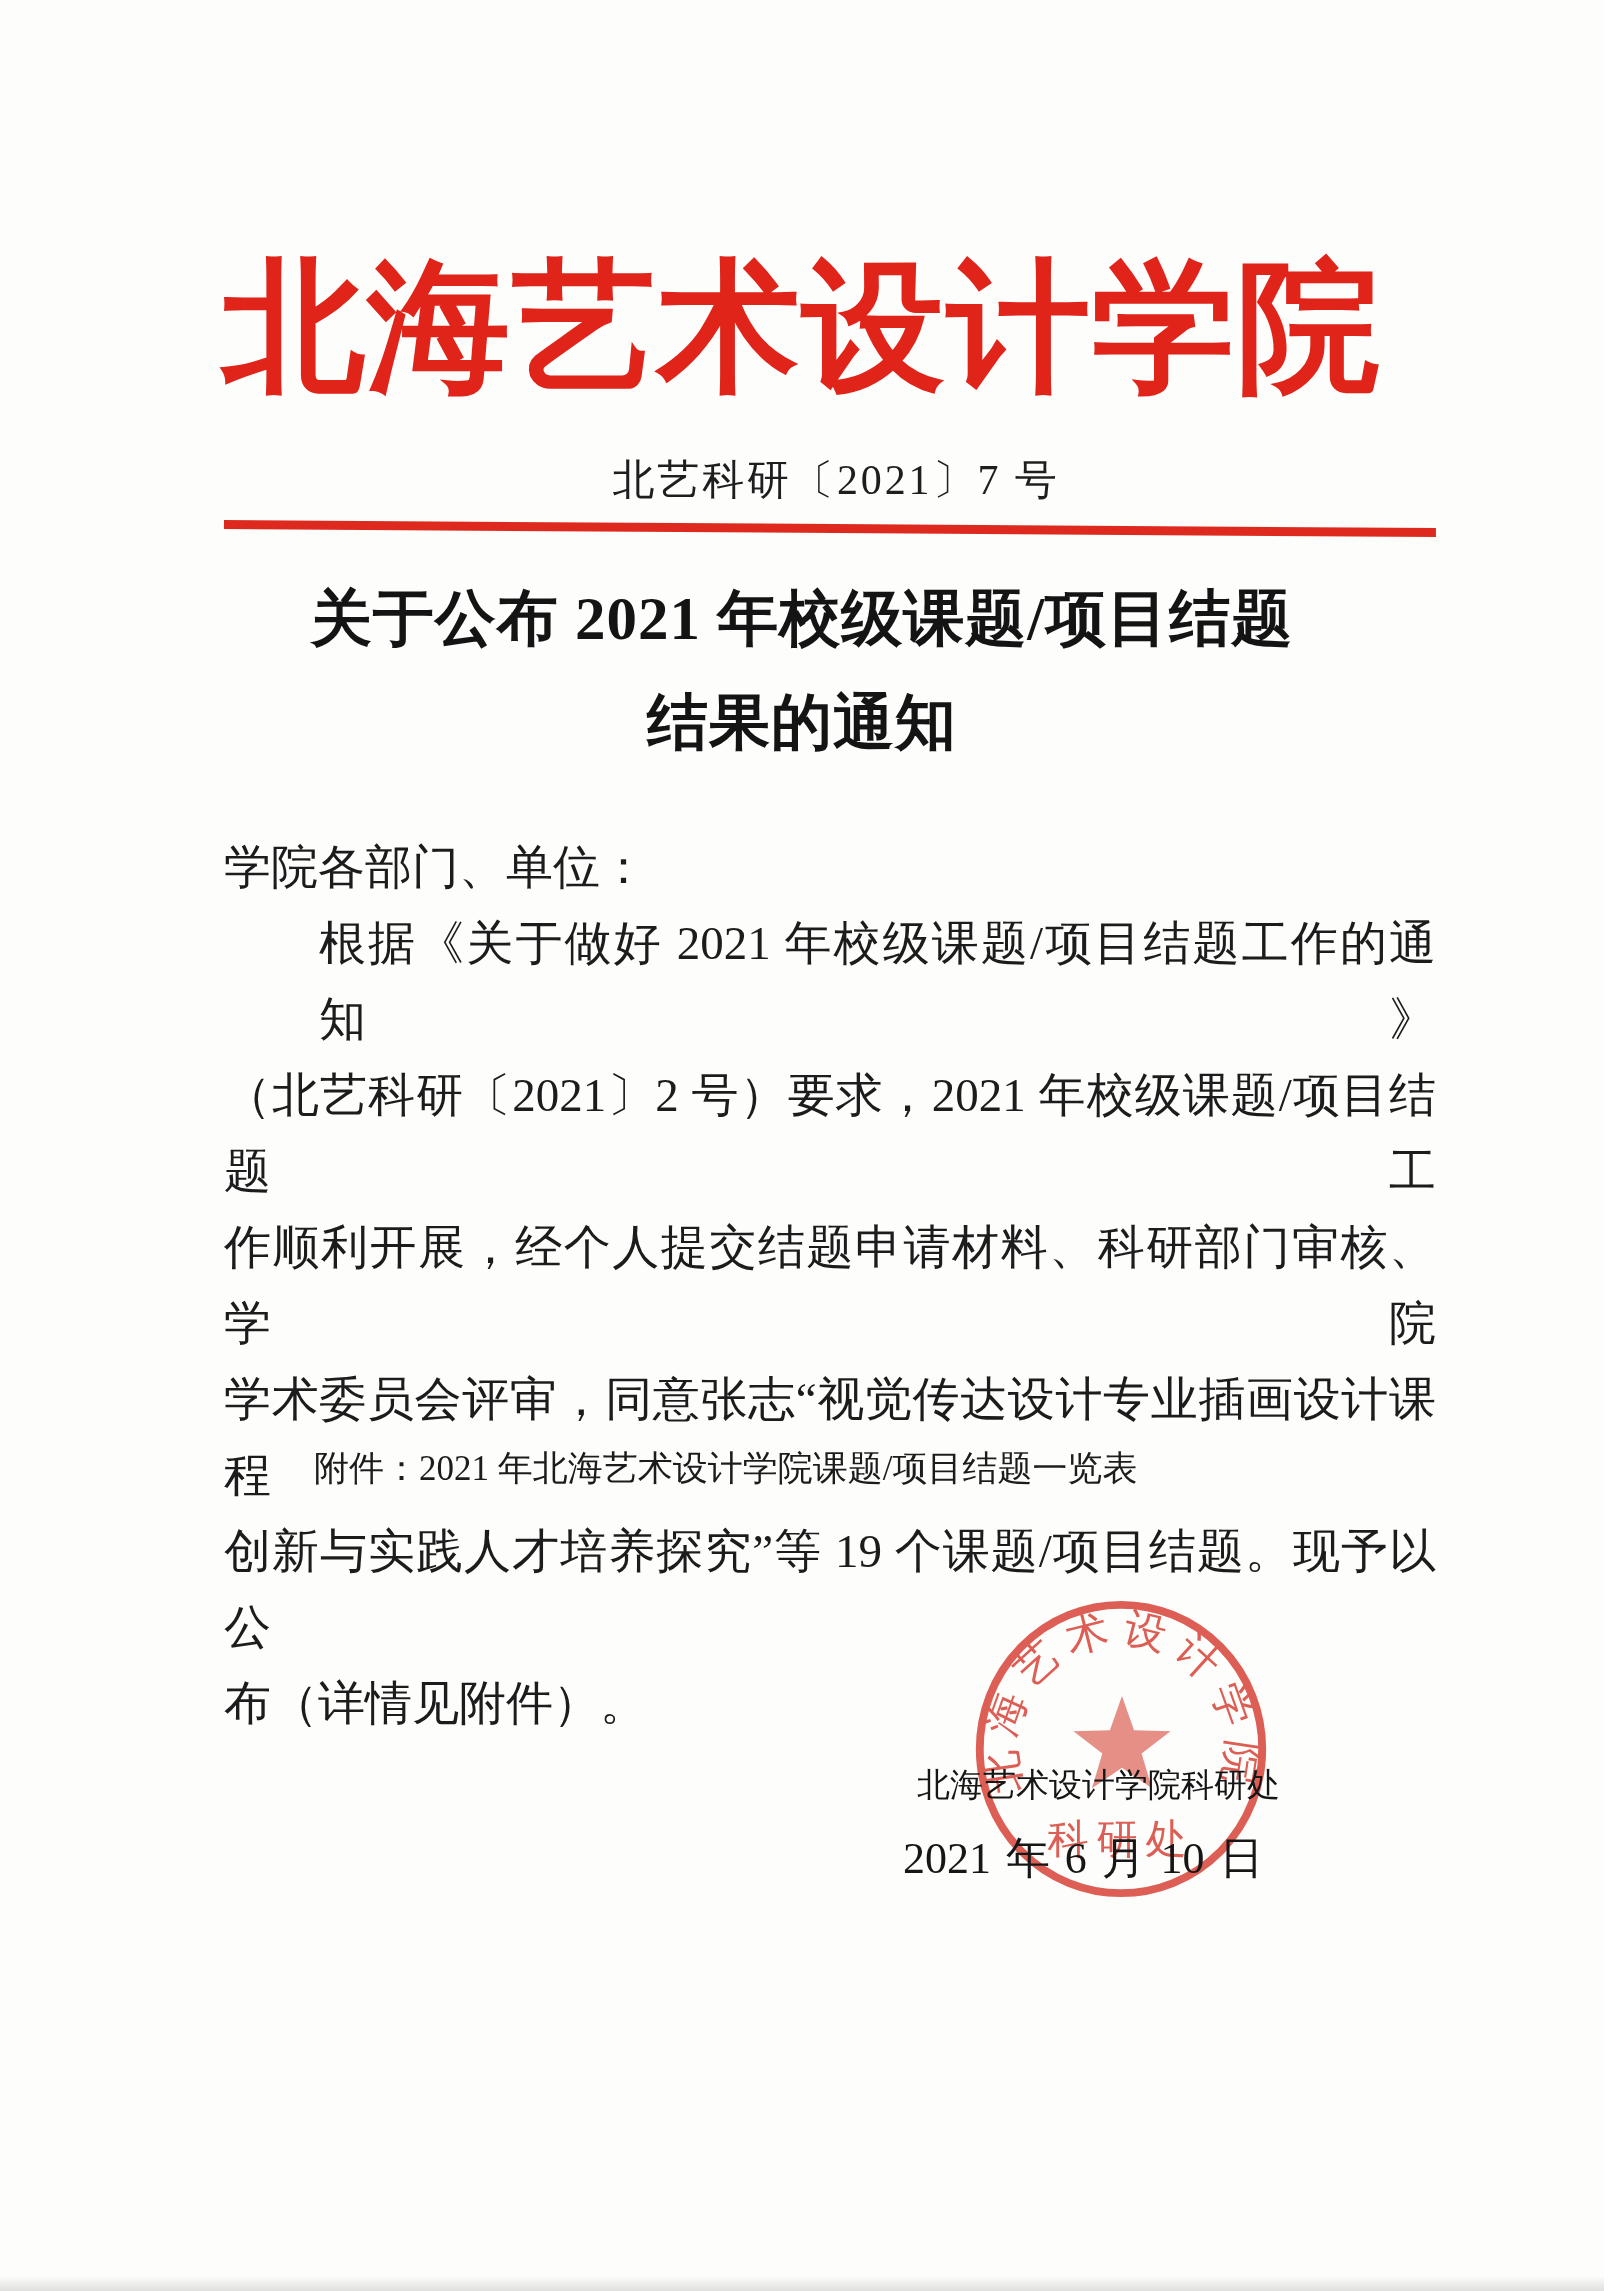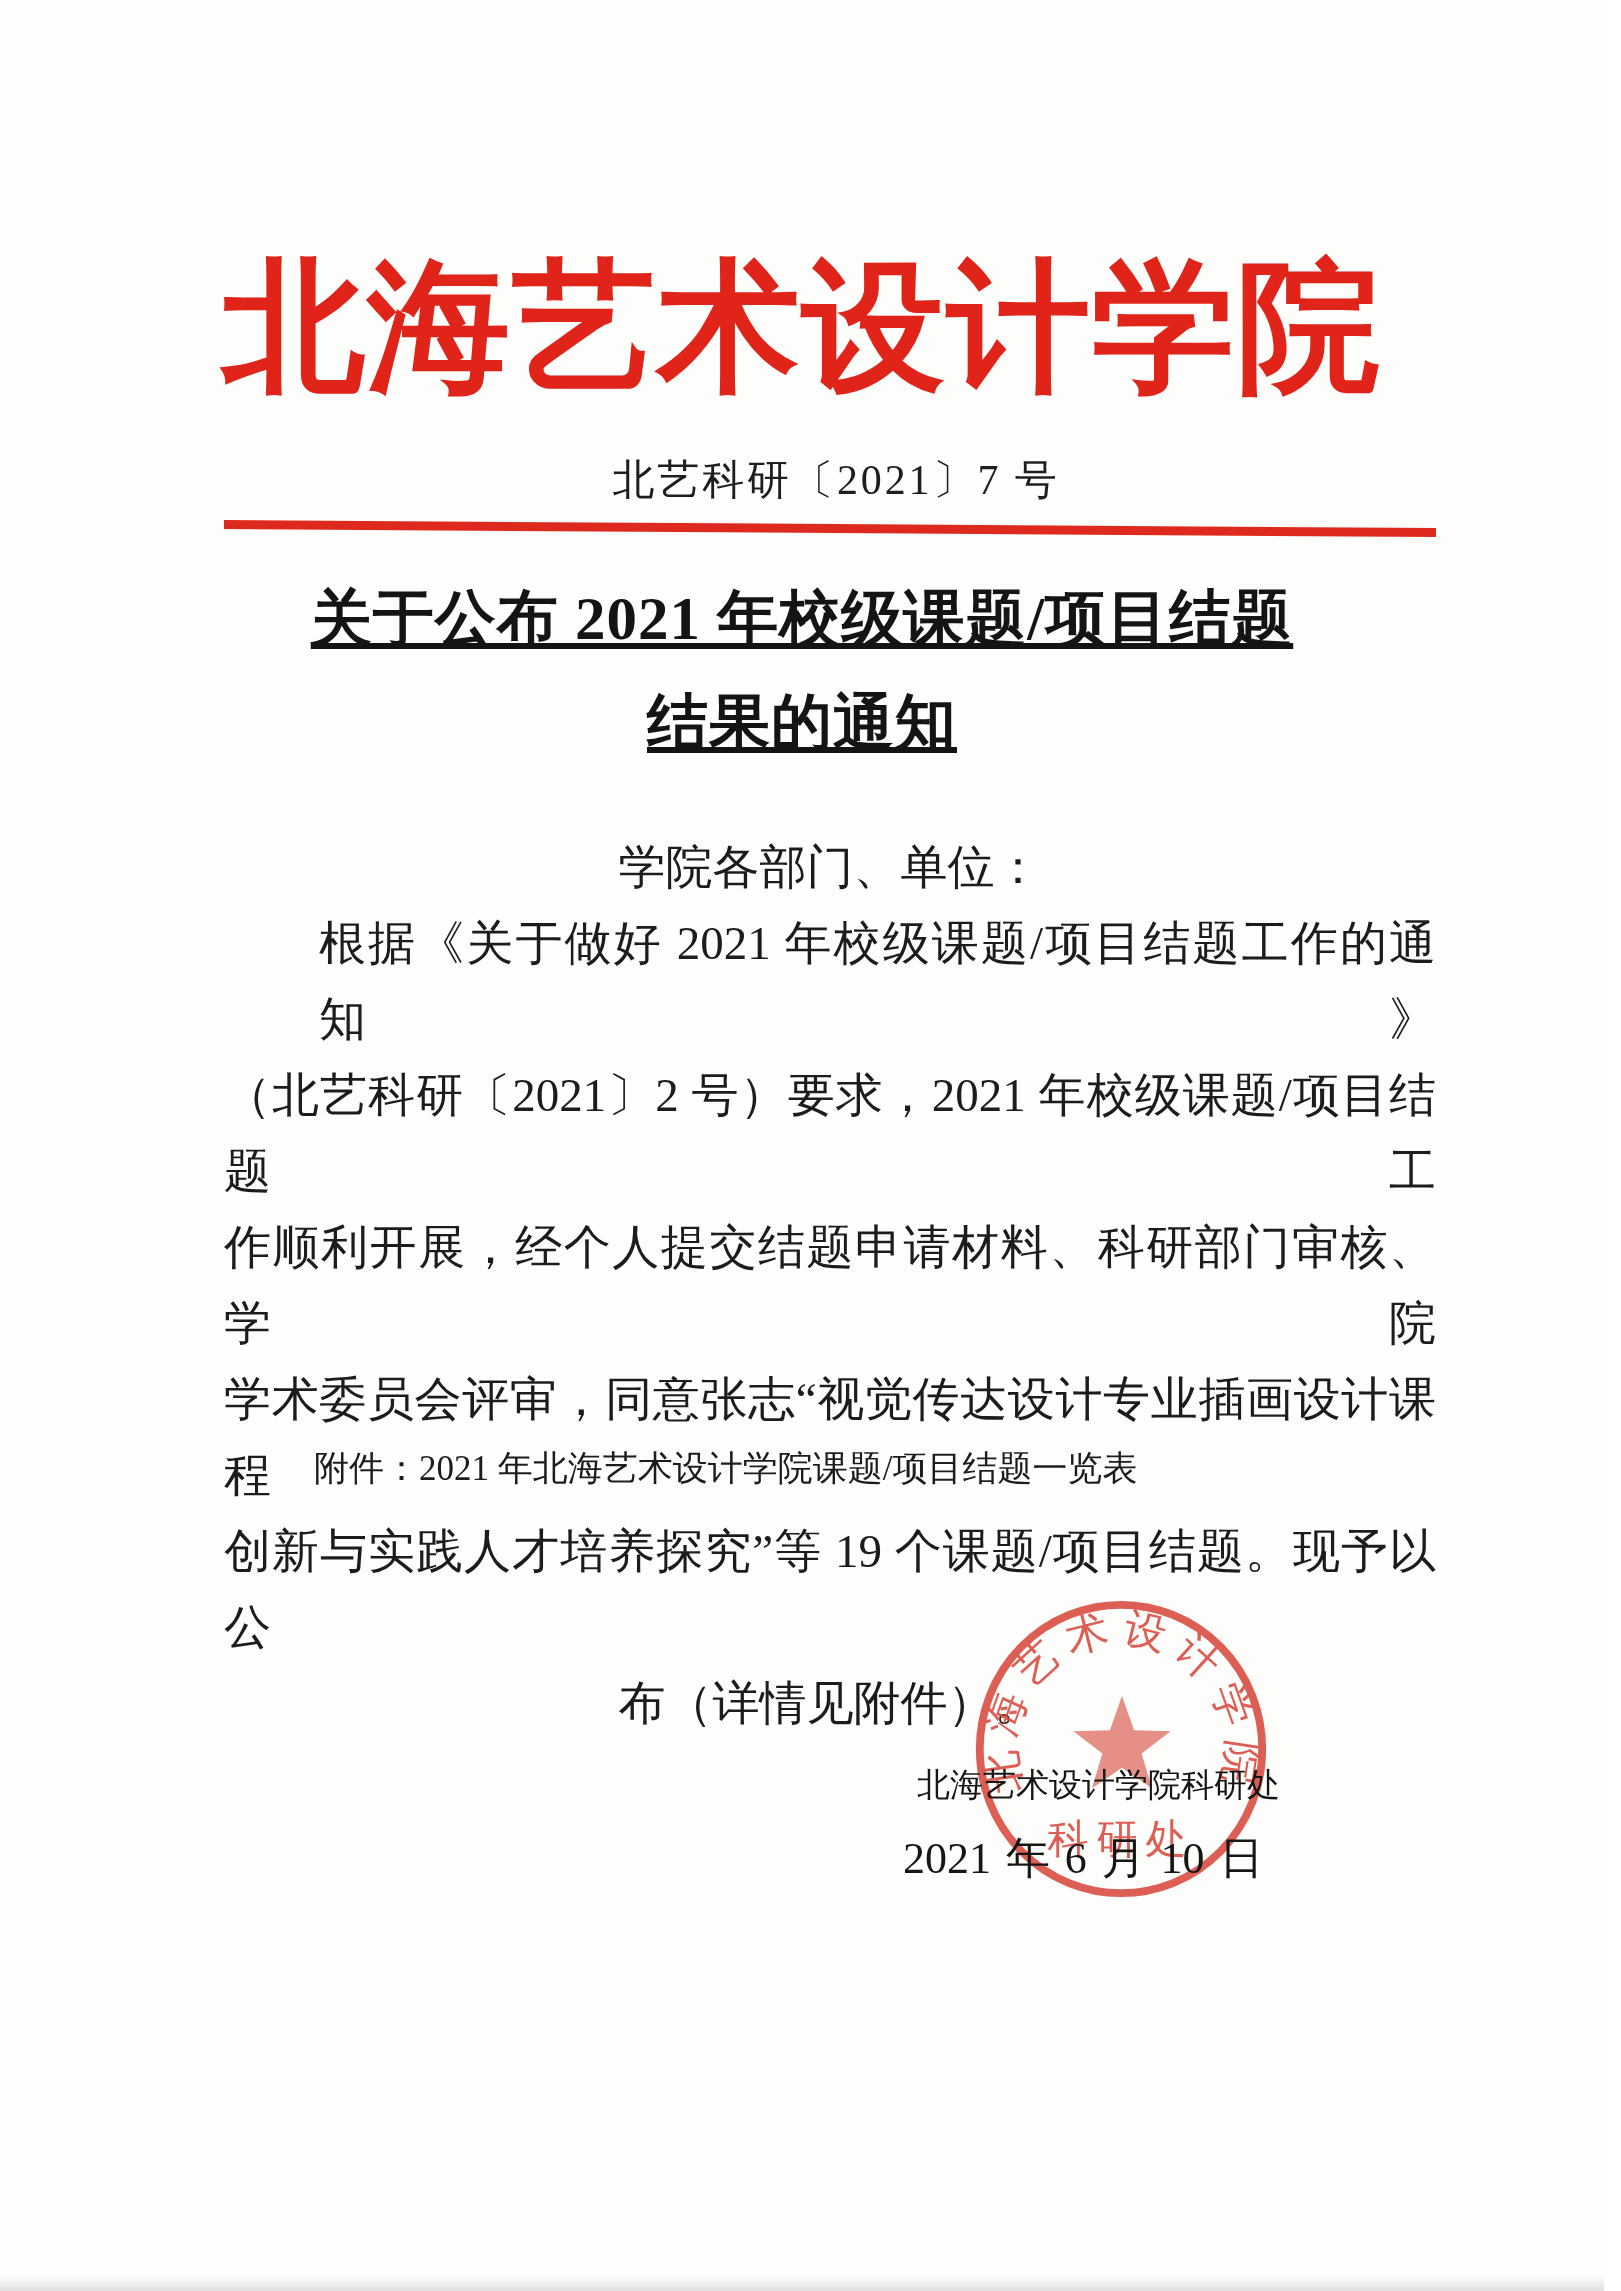--- a/index.html
+++ b/index.html
@@ -21,30 +21,30 @@
   }
   
   .red-line{
     position:absolute;top:520px;left:224px;width:1212px;height:8.8px;
     background:#de2a1e;transform:rotate(0.38deg);transform-origin:0 0;
   }
   
   .doc-heading{
     position:absolute;left:0;width:100%;text-align:center;
     font-size:61px;line-height:78px;font-weight:700;color:#141414;
-    letter-spacing:1px;white-space:nowrap;text-decoration:underline;
+    letter-spacing:1px;white-space:nowrap;
   }
   .heading-1{top:580px;}
   .heading-2{top:684px;}
   
   .body-text{
     position:absolute;left:224px;top:829px;width:1212px;
     font-size:47px;line-height:76px;color:#1c1c1c;
   }
-  .body-line{width:100%;text-align:center;}
+  .body-line{width:100%;}
   .fill{text-align:justify;text-align-last:justify;}
   .indent{padding-left:95px;box-sizing:border-box;}
   .attachment-line{
     position:absolute;left:224px;top:1433px;width:1212px;
     padding-left:90px;box-sizing:border-box;
     font-size:35px;line-height:71px;color:#1c1c1c;white-space:nowrap;
   }
   
   .signer{
     position:absolute;left:917px;top:1756px;z-index:3;

